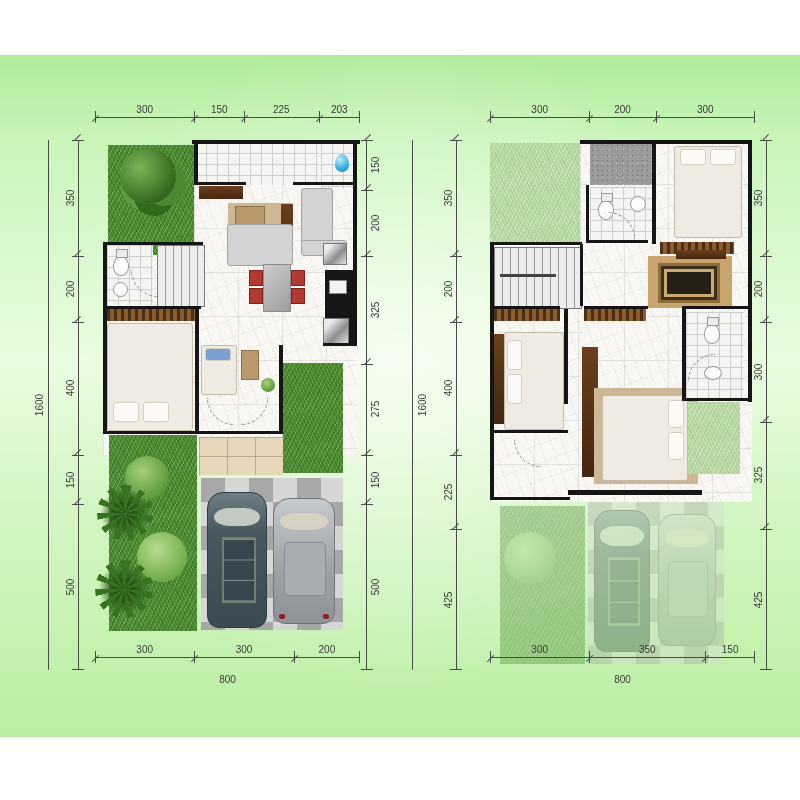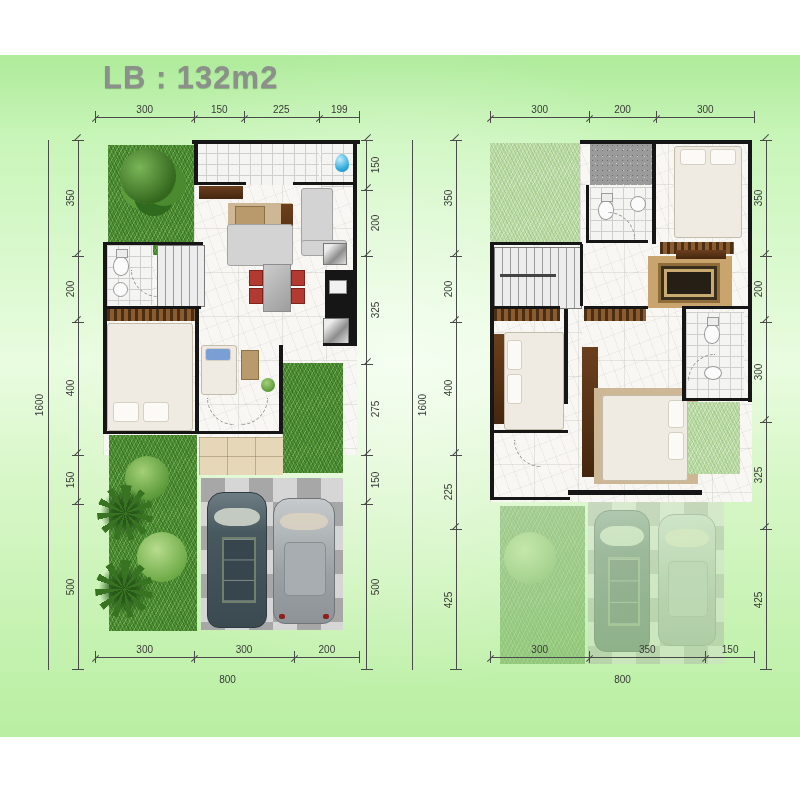--- a/index.html
+++ b/index.html
@@ -101,21 +101,20 @@
   .vtlbl{position:absolute;top:50%;left:-9px;transform:translate(-50%,-50%) rotate(-90deg);
       font-size:10px;color:#3a3a3a;white-space:nowrap;}
   .vtlbl.lbl-right{left:auto;right:-9px;transform:translate(50%,-50%) rotate(-90deg);}
   .htotal{position:absolute;text-align:center;font-size:10px;color:#3a3a3a;}
 </style>
 </head>
 <body>
 
 <div id="canvas">
   <div class="bg"></div>
-  <div class="title">LB : 132m2</div>
 
   <div class="plan" style="left:95px;top:140px;">
     <div class="abs marble" style="left:99px;top:0;width:163px;height:315px;"></div>
     <div class="abs marble" style="left:8px;top:104px;width:92px;height:211px;"></div>
     <div class="abs grass" style="left:13px;top:5px;width:86px;height:110px;"></div>
     <div class="tree" style="left:25px;top:8px;width:56px;height:56px;"></div>
     <div class="abs tile" style="left:100px;top:2px;width:124px;height:43px;"></div>
     <div class="abs tile" style="left:226px;top:2px;width:36px;height:46px;"></div>
     <div class="waterdrop" style="left:240px;top:14px;width:14px;height:18px;"></div>
 
@@ -196,21 +195,21 @@
       <div class="seg" style="flex-grow: 300;">
         <span class="dlbl">300</span>
       </div>
       <div class="seg" style="flex-grow: 150;">
         <span class="dlbl">150</span>
       </div>
       <div class="seg" style="flex-grow: 225;">
         <span class="dlbl">225</span>
       </div>
       <div class="seg" style="flex-grow: 125;">
-        <span class="dlbl">199</span>
+        <span class="dlbl">203</span>
       </div>
     </div>
   <div class="dimrow" style="left:95px;top:641px;width:265px;">
       <div class="seg" style="flex-grow: 300;">
         <span class="dlbl">300</span>
       </div>
       <div class="seg" style="flex-grow: 300;">
         <span class="dlbl">300</span>
       </div>
       <div class="seg" style="flex-grow: 200;">

